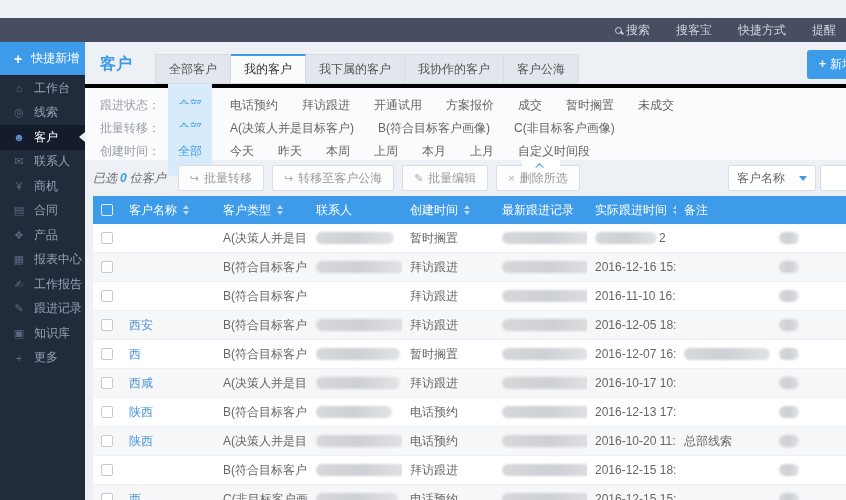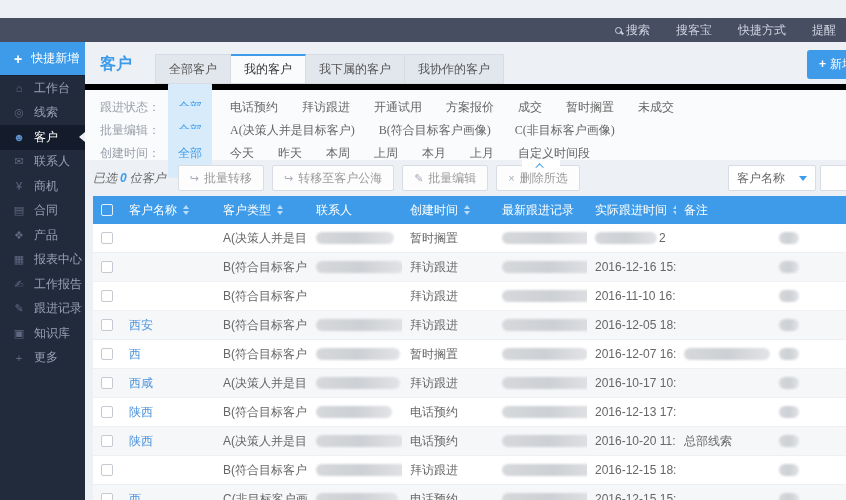--- a/index.html
+++ b/index.html
@@ -29,21 +29,21 @@
 
   .page-header { position:relative; height:42px; }
   .page-title { position:absolute; left:15px; top:12px; color:#3D9BE9; font-size:16px; font-weight:bold; }
   .tabs { position:absolute; left:70px; bottom:0; display:flex;border-radius:10px; }
   .tab { height:30px; line-height:28px; padding:0 13px; font-size:12px; color:#555; background:#E2E6ED; border:1px solid #D7DBE3; border-left:none; cursor:pointer; }
   .tab:first-child { border-left:1px solid #D7DBE3; }
   .tab.active { background:#FAFBFD; border-top:2px solid #3D9BE9; color:#333; line-height:26px; }
   .new-btn { position:absolute; right:-34px; top:8px; background:#3D9BE9; color:#FFF; font-size:12px; border:none; border-radius:3px; padding:6px 26px 6px 12px; cursor:pointer; }
   .new-btn .plus { font-weight:bold; margin-right:4px; }
 
-  .filter-panel { height:76px; background:#FAFBFD; border-top:6px solid #000000; padding:7px 0 0 15px;font-family:Liberation Serif, serif; }
+  .filter-panel { height:76px; background:#FAFBFD; border-top:4px solid #000000; padding:7px 0 0 15px; }
   .filter-row { height:21px; display:flex; align-items:center; margin-bottom:2px; }
   .filter-label { width:68px; color:#9AA0A9; font-size:12px; }
   .filter-opt { font-size:12px; color:#666; margin-right:24px; cursor:pointer; white-space:nowrap; }
   .filter-opt.selected { background:#D8EBFB; color:#3D9BE9; padding:16px 10px; border-radius:2px; margin-right:18px; }
 
   .collapse-tab { position:absolute; top:118px; left:437px; width:38px; height:12px; background:#FFFFFF; border-radius:0 0 4px 4px; display:flex; align-items:center; justify-content:center; cursor:pointer; z-index:5; }
   .collapse-tab .chev { width:6px; height:6px; border-left:1.5px solid #3D9BE9; border-top:1.5px solid #3D9BE9; transform:rotate(45deg) translateY(2px); }
 
   .action-bar { height:36px; display:flex; align-items:center; padding:0 8px; }
   .sel-text { font-size:12px; color:#666; margin-right:12px; white-space:nowrap;font-style:italic; }
@@ -159,40 +159,41 @@
 
   <div class="main">
 
     <div class="page-header">
       <div class="page-title">客户</div>
       <div class="tabs" id="tabs">
           <div class="tab">全部客户</div>
           <div class="tab active">我的客户</div>
           <div class="tab">我下属的客户</div>
           <div class="tab">我协作的客户</div>
+          <div class="tab">客户公海</div>
         </div>
       <button class="new-btn">
         <span class="plus">+</span><span>新增</span>
       </button>
     </div>
 
     <div class="filter-panel" id="filter-panel">
         <div class="filter-row">
           <span class="filter-label">跟进状态：</span>
           <span class="filter-opt selected">全部</span>
           <span class="filter-opt">电话预约</span>
           <span class="filter-opt">拜访跟进</span>
           <span class="filter-opt">开通试用</span>
           <span class="filter-opt">方案报价</span>
           <span class="filter-opt">成交</span>
           <span class="filter-opt">暂时搁置</span>
           <span class="filter-opt">未成交</span>
         </div>
         <div class="filter-row">
-          <span class="filter-label">批量编辑：</span>
+          <span class="filter-label">批量转移：</span>
           <span class="filter-opt selected">全部</span>
           <span class="filter-opt">A(决策人并是目标客户)</span>
           <span class="filter-opt">B(符合目标客户画像)</span>
           <span class="filter-opt">C(非目标客户画像)</span>
         </div>
         <div class="filter-row">
           <span class="filter-label">创建时间：</span>
           <span class="filter-opt selected">全部</span>
           <span class="filter-opt">今天</span>
           <span class="filter-opt">昨天</span>

